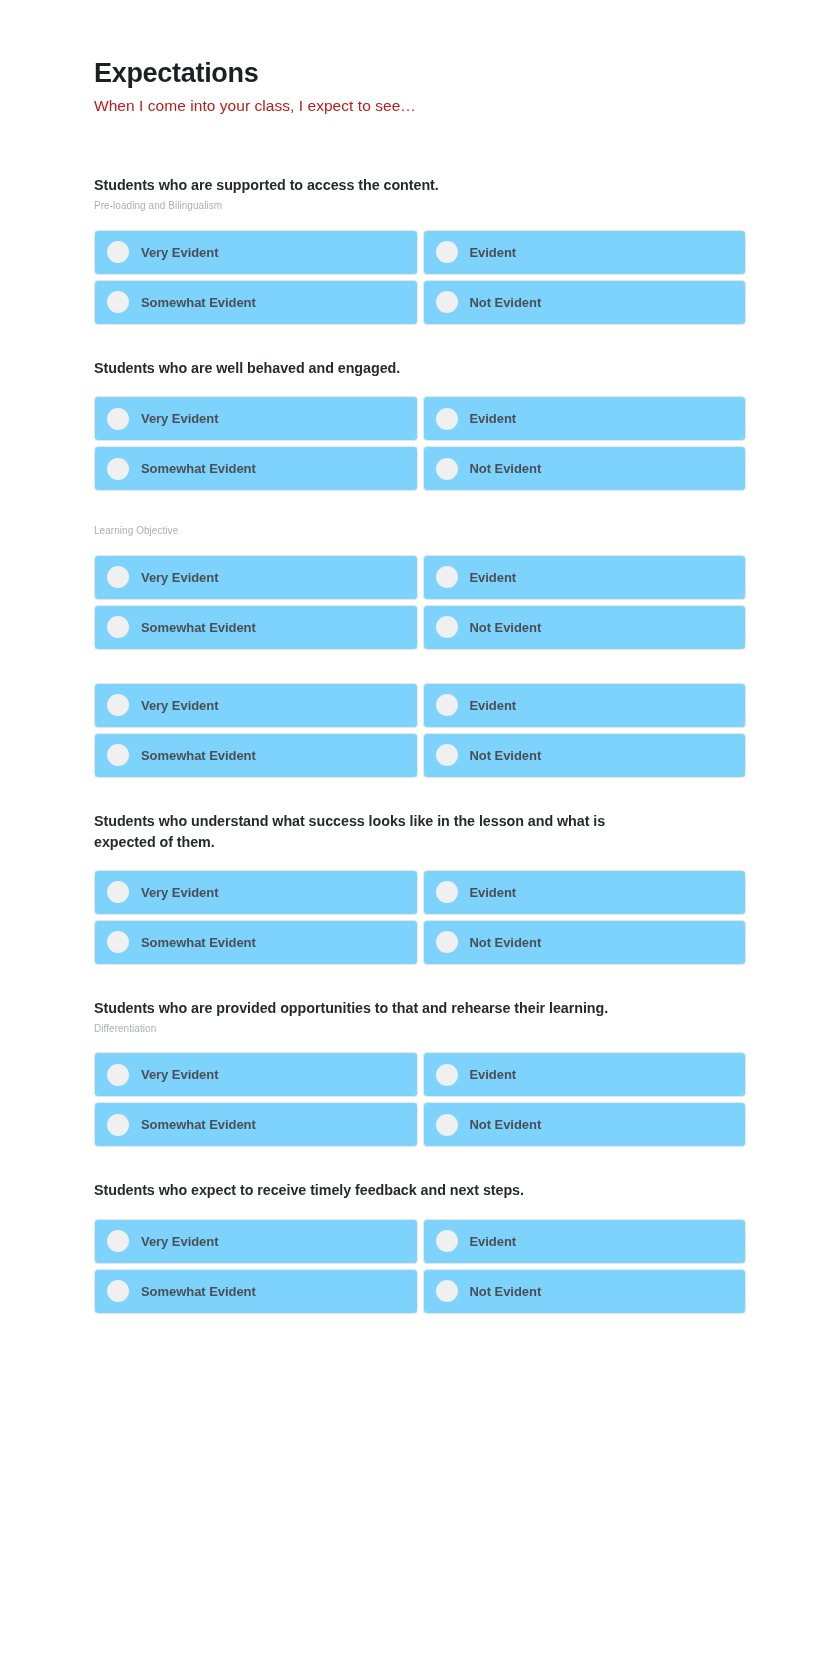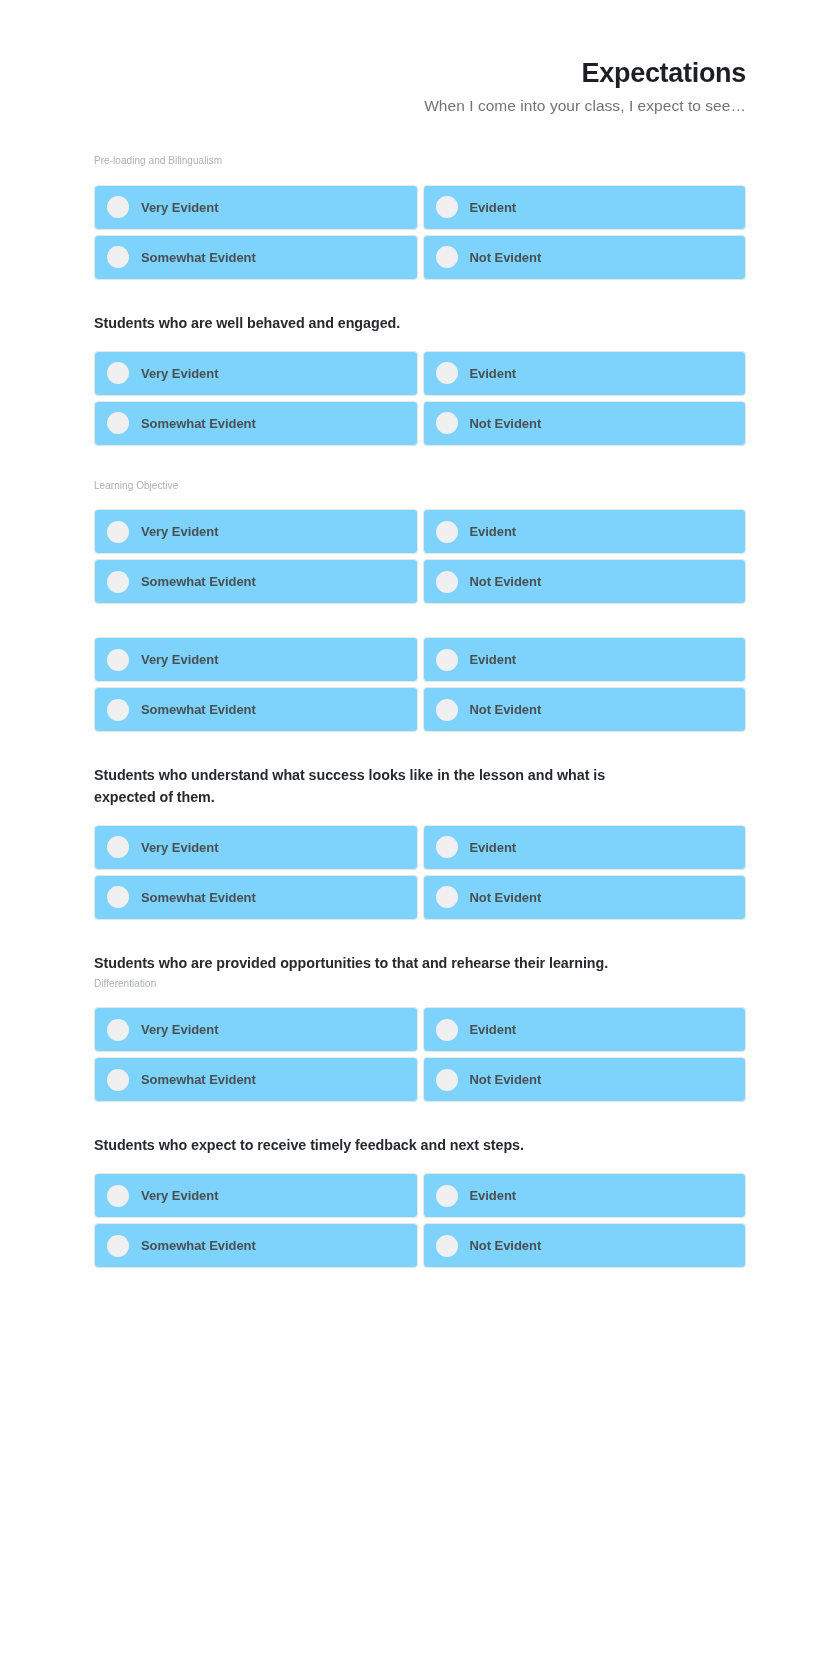--- a/index.html
+++ b/index.html
@@ -24,37 +24,36 @@
   }
 
   .content {
     padding-left: 94px;
     padding-right: 94px;
     padding-top: 58px;
   }
 
   
   .page-header {
-    margin-bottom: 38px;
-    text-align: right;
+    margin-bottom: 59px;
   }
 
   .page-title {
     font-size: 27px;
     font-weight: 700;
     color: #1d1f22;
     letter-spacing: -0.3px;
     line-height: 1.15;
     margin-bottom: 7px;
   }
 
   .page-subtitle {
     font-size: 15.5px;
     font-weight: 400;
-    color: #737373;
+    color: #b91c1c;
     letter-spacing: 0.05px;
     line-height: 1.3;
   }
 
   
   .question-block {
     margin-bottom: 33px;
   }
 
   .question-title {
@@ -123,20 +122,21 @@
 <div class="page">
   <div class="content">
 
     <div class="page-header">
       <div class="page-title">Expectations</div>
       <div class="page-subtitle">When I come into your class, I expect to see…</div>
     </div>
 
     <div id="questions-container">
         <div class="question-block">
+          <div class="question-title">Students who are supported to access the content.</div>
           <div class="question-subtitle">Pre-loading and Bilingualism</div>
           <div class="options-grid">
             <div class="option-card">
               <span class="option-radio"></span>
               <span class="option-label">Very Evident</span>
             </div>
             <div class="option-card">
               <span class="option-radio"></span>
               <span class="option-label">Evident</span>
             </div>

